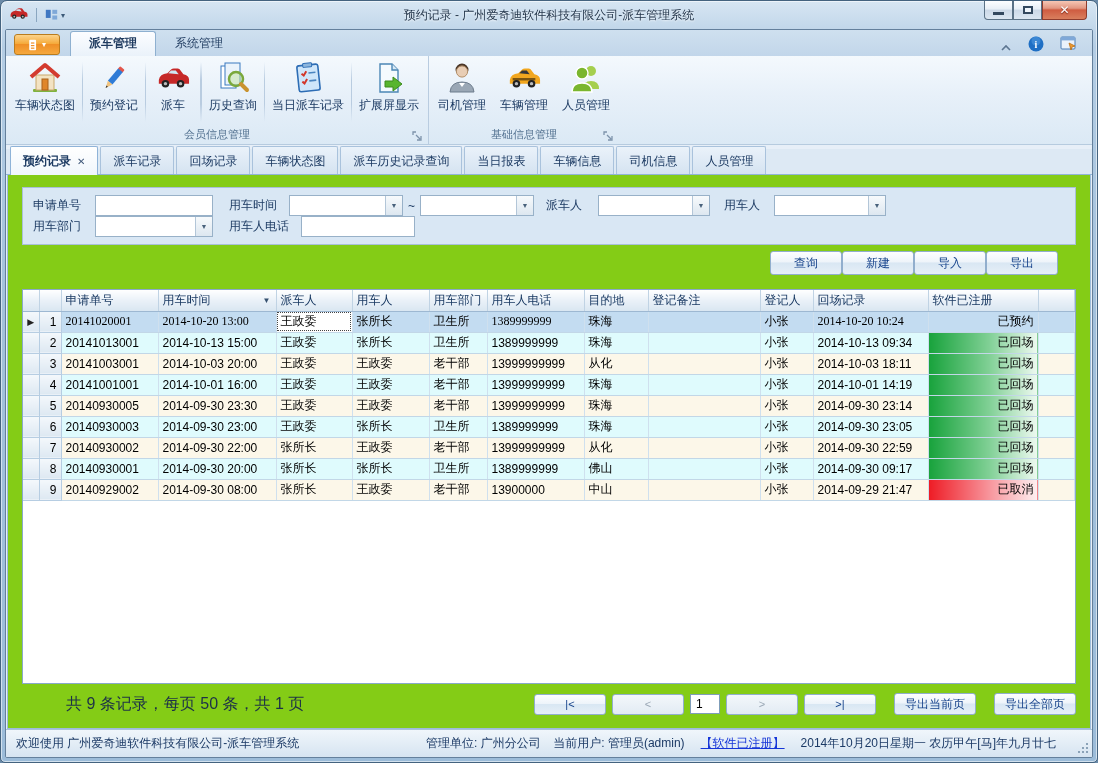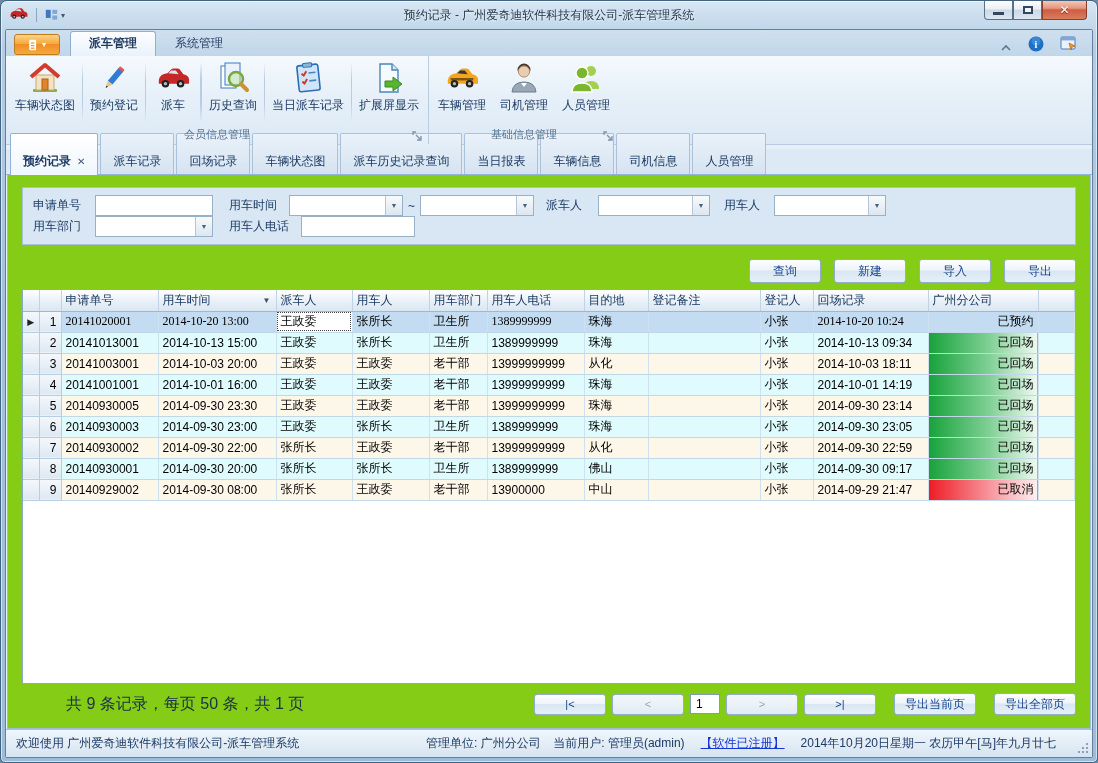--- a/index.html
+++ b/index.html
@@ -43,38 +43,38 @@
   .rbuttons { flex:1; display:flex; align-items:stretch; }
   .rbtn { display:flex; flex-direction:column; align-items:center; justify-content:flex-start; padding:4px 7px 2px; min-width:54px; border-radius:3px; }
   .rbtn svg { width:34px; height:32px; }
   .rbtn-label { font-size:12px; color:#1d3b63; margin-top:3px; white-space:nowrap; }
   .rsep { width:1px; margin:4px 0; background:linear-gradient(180deg,rgba(185,204,224,0),#b9cce0 30%,#b9cce0 70%,rgba(185,204,224,0)); }
   .rcaption { height:18px; text-align:center; font-size:11px; color:#51708f; position:relative; line-height:17px; }
   .launcher { position:absolute; right:3px; bottom:3px; width:11px; height:11px; }
 
   
   .doc-tabstrip { height:26px; margin-top:4px; display:flex; align-items:flex-end; padding:0 4px; border-bottom:1px solid #91b4d7; background:#dde9f4; }
-  .dtab { display:flex; align-items:center; gap:6px; padding:19px 12px 4px; font-size:12px; color:#1d3b63;
+  .dtab { display:flex; align-items:center; gap:6px; padding:6px 12px 4px; font-size:12px; color:#1d3b63;
     border:1px solid #a9c2dc; border-bottom:none; border-radius:2px 2px 0 0; margin-right:2px;
     background:linear-gradient(180deg,#eaf2fa,#d5e3f1); }
   .dtab.active { background:linear-gradient(180deg,#ffffff,#f0f6fc); border-color:#8fb3d8; font-weight:bold; padding-bottom:5px; margin-bottom:-1px; }
   .dtab .close { font-size:10px; color:#41597a; font-weight:bold; }
 
   
   .content { flex:1; display:flex; flex-direction:column; background:#84cc16; border:1px solid #9dbcda; border-top:none; margin:0 1px; overflow:hidden; }
   .filter-box { margin:12px 14px 0; height:58px; background:#d9e7f4; border:1px solid #a9c0d8; padding:7px 10px; display:flex; flex-direction:column; justify-content:space-between; }
   .f-row { display:flex; align-items:center; }
   .f-label { font-size:12px; color:#1d3b63; white-space:nowrap; }
   .tbox { height:21px; background:#fff; border:1px solid #98b1c8; }
   .combo { display:flex; height:21px; border:1px solid #98b1c8; background:#fff; }
   .combo .cfield { flex:1; }
   .combo .cbtn { width:17px; border-left:1px solid #b3c6d8; background:linear-gradient(180deg,#f7fafc,#dde7f0); display:flex; align-items:center; justify-content:center; font-size:7px; color:#49627c; }
   .tilde { font-size:12px; color:#1d3b63; margin:0 5px; }
 
-  .actions-row { height:32px; margin:6px 14px 0; display:flex; justify-content:flex-end; align-items:flex-end; gap:13px; }
+  .actions-row { height:32px; margin:6px 32px 0; display:flex; justify-content:flex-end; align-items:flex-start; }
   .btn { height:24px; min-width:72px; padding:0 10px; font-size:12px; color:#15428b;
     border:1px solid #91aecd; border-radius:3px;
     background:linear-gradient(180deg,#fdfeff 0%,#eef4fa 45%,#d9e7f3 50%,#e6eff7 100%);
     display:flex; align-items:center; justify-content:center; }
 
   
   .grid-wrap { flex:1; margin:6px 14px 0; border:1px solid #89a9c8; background:#fff; overflow:hidden; }
   table.grid { border-collapse:collapse; table-layout:fixed; width:100%; font-size:12px; }
   .grid th { height:21px; font-weight:normal; text-align:left; padding:0 4px; color:#1a3a63;
     background:linear-gradient(180deg,#ffffff 0%,#eaf1f8 50%,#d9e6f1 100%);
@@ -263,39 +263,39 @@
           <span>会员信息管理</span>
           <span class="launcher"><svg viewBox="0 0 11 11" width="11" height="11">
                 <path d="M1 4V1h3M4 4l4 4M9 5v4H5" fill="none" stroke="#7d93ab" stroke-width="1.3"></path>
               </svg></span>
         </div>
       </div>
 
       <div class="rgroup">
         <div class="rbuttons">
           <div class="rbtn">
+            <svg viewBox="0 0 32 32">
+                <path d="M9.5 8a6.5 6.5 0 0 1 13 0l-1 3a8 8 0 0 0-11 0z" fill="#4a3626"></path>
+                <circle cx="16" cy="9.5" r="5.6" fill="#e8cdb4" stroke="#b4906a"></circle>
+                <path d="M4 30q1-10 12-10t12 10z" fill="#9aa7b5" stroke="#6d7c8c"></path>
+                <path d="M13 21l3 4 3-4z" fill="#fff"></path>
+              </svg>
+            <span class="rbtn-label">司机管理</span>
+          </div>
+          <div class="rbtn">
             <svg viewBox="0 0 36 28">
                 <path d="M3 16q1-6 9-7l4-4q1-1 3-1h4q2 0 3 2l3 4q6 1 6 6v4H3z" fill="#f2a71f"></path>
                 <path d="M13 9l3-3h5l3 4z" fill="#35373b"></path>
                 <rect x="6" y="14" width="24" height="2.6" fill="#7c5510"></rect>
                 <circle cx="10" cy="20" r="4" fill="#222"></circle>
                 <circle cx="26" cy="20" r="4" fill="#222"></circle>
                 <circle cx="10" cy="20" r="1.8" fill="#bbb"></circle>
                 <circle cx="26" cy="20" r="1.8" fill="#bbb"></circle>
               </svg>
             <span class="rbtn-label">车辆管理</span>
-          </div>
-          <div class="rbtn">
-            <svg viewBox="0 0 32 32">
-                <path d="M9.5 8a6.5 6.5 0 0 1 13 0l-1 3a8 8 0 0 0-11 0z" fill="#4a3626"></path>
-                <circle cx="16" cy="9.5" r="5.6" fill="#e8cdb4" stroke="#b4906a"></circle>
-                <path d="M4 30q1-10 12-10t12 10z" fill="#9aa7b5" stroke="#6d7c8c"></path>
-                <path d="M13 21l3 4 3-4z" fill="#fff"></path>
-              </svg>
-            <span class="rbtn-label">司机管理</span>
           </div>
           <div class="rbtn">
             <svg viewBox="0 0 32 32">
                 <circle cx="21" cy="9" r="5" fill="#a5cf4e"></circle>
                 <path d="M13 27q0-8 8-8t8 8z" fill="#a5cf4e"></path>
                 <circle cx="12" cy="11" r="6" fill="#7ab62e" stroke="#fff" stroke-width="1.4"></circle>
                 <path d="M2 30q0-9 10-9t10 9z" fill="#7ab62e" stroke="#fff" stroke-width="1.4"></path>
               </svg>
             <span class="rbtn-label">人员管理</span>
           </div>
@@ -394,21 +394,21 @@
                 <th><span>申请单号</span></th>
                 <th class="hsort"><span>用车时间</span><span class="sort">▼</span></th>
                 <th><span>派车人</span></th>
                 <th><span>用车人</span></th>
                 <th><span>用车部门</span></th>
                 <th><span>用车人电话</span></th>
                 <th><span>目的地</span></th>
                 <th><span>登记备注</span></th>
                 <th><span>登记人</span></th>
                 <th><span>回场记录</span></th>
-                <th><span>广州分公司</span></th>
+                <th><span>软件已注册</span></th>
                 <th></th>
               </tr>
             </thead>
           <tbody>
               <tr class="selected">
                 <td class="rowhead rowind">▶</td>
                 <td class="rowhead rownum">1</td>
                 <td class="data">20141020001</td>
                 <td class="data">2014-10-20 13:00</td>
                 <td class="data focused">王政委</td>

